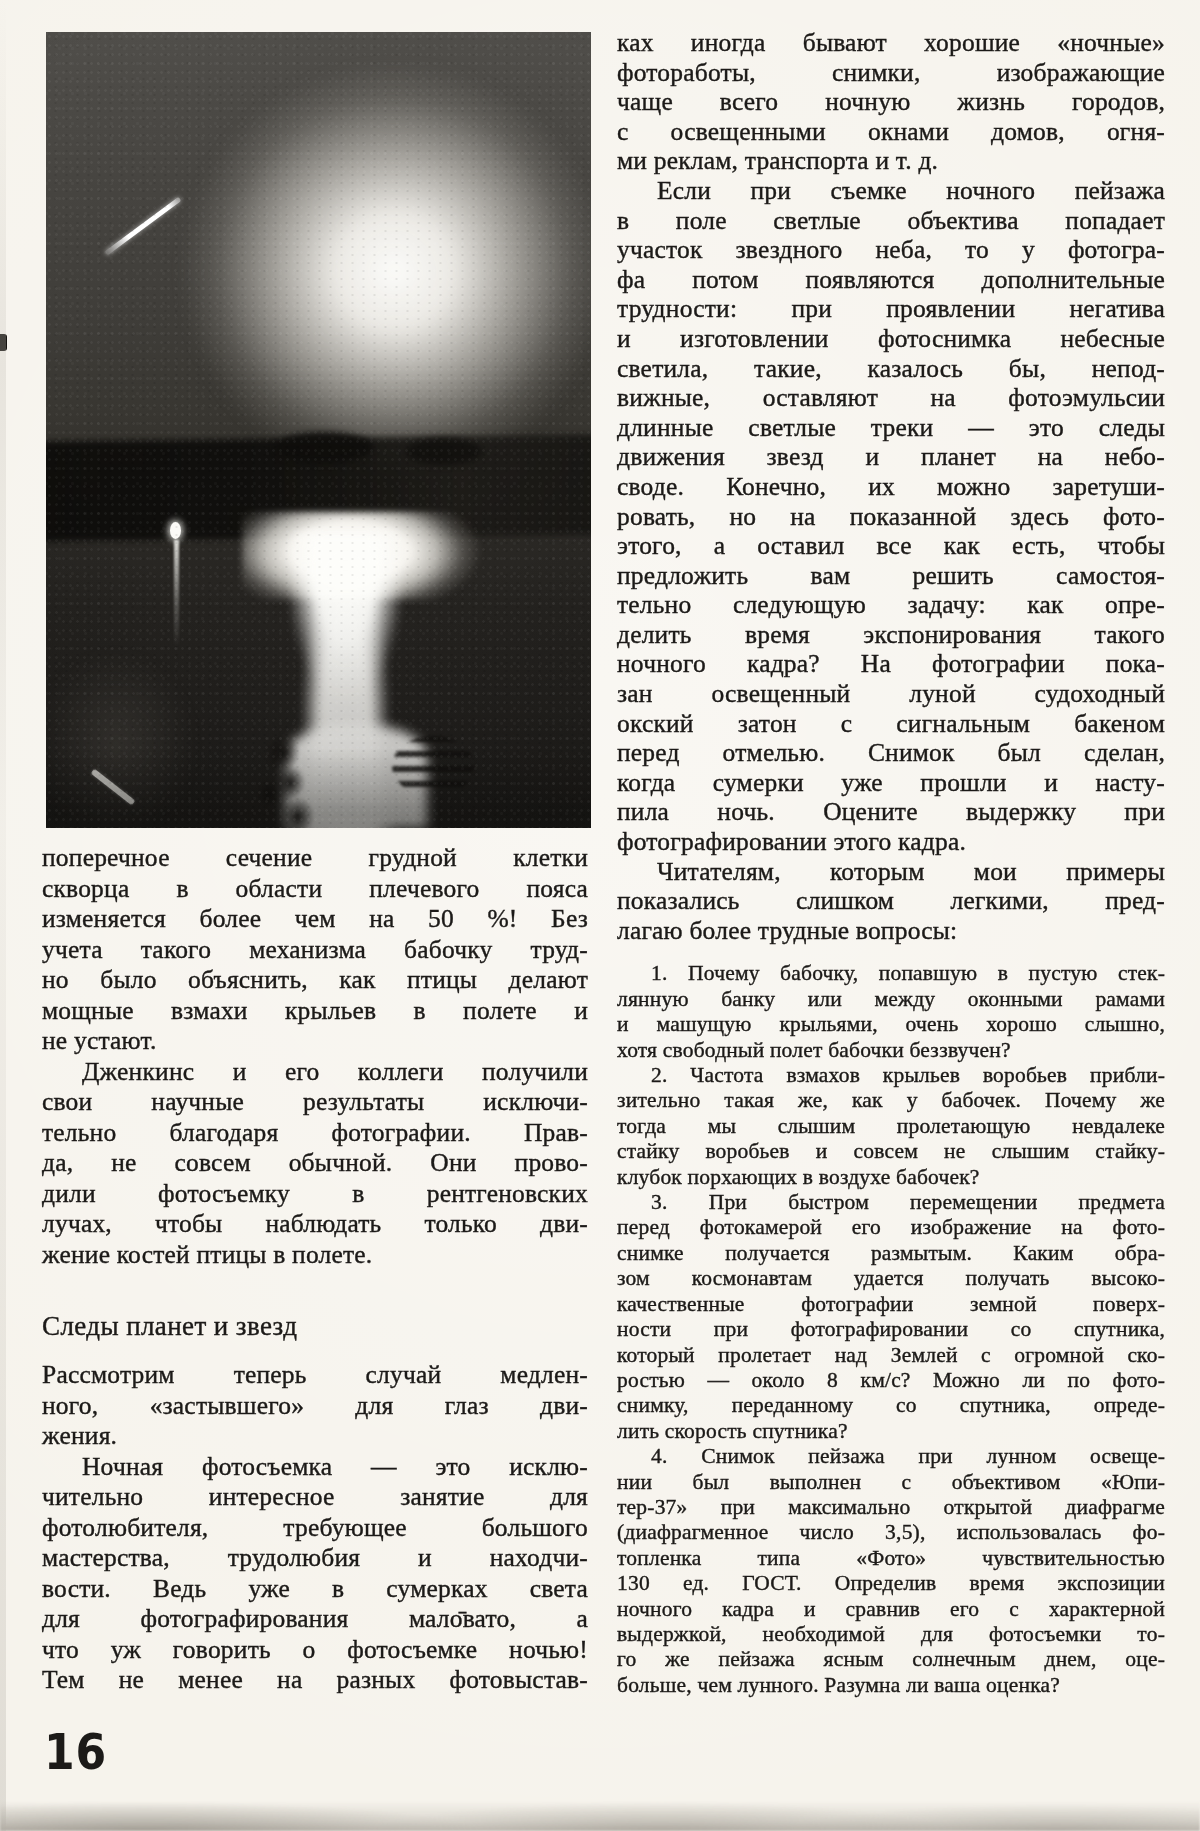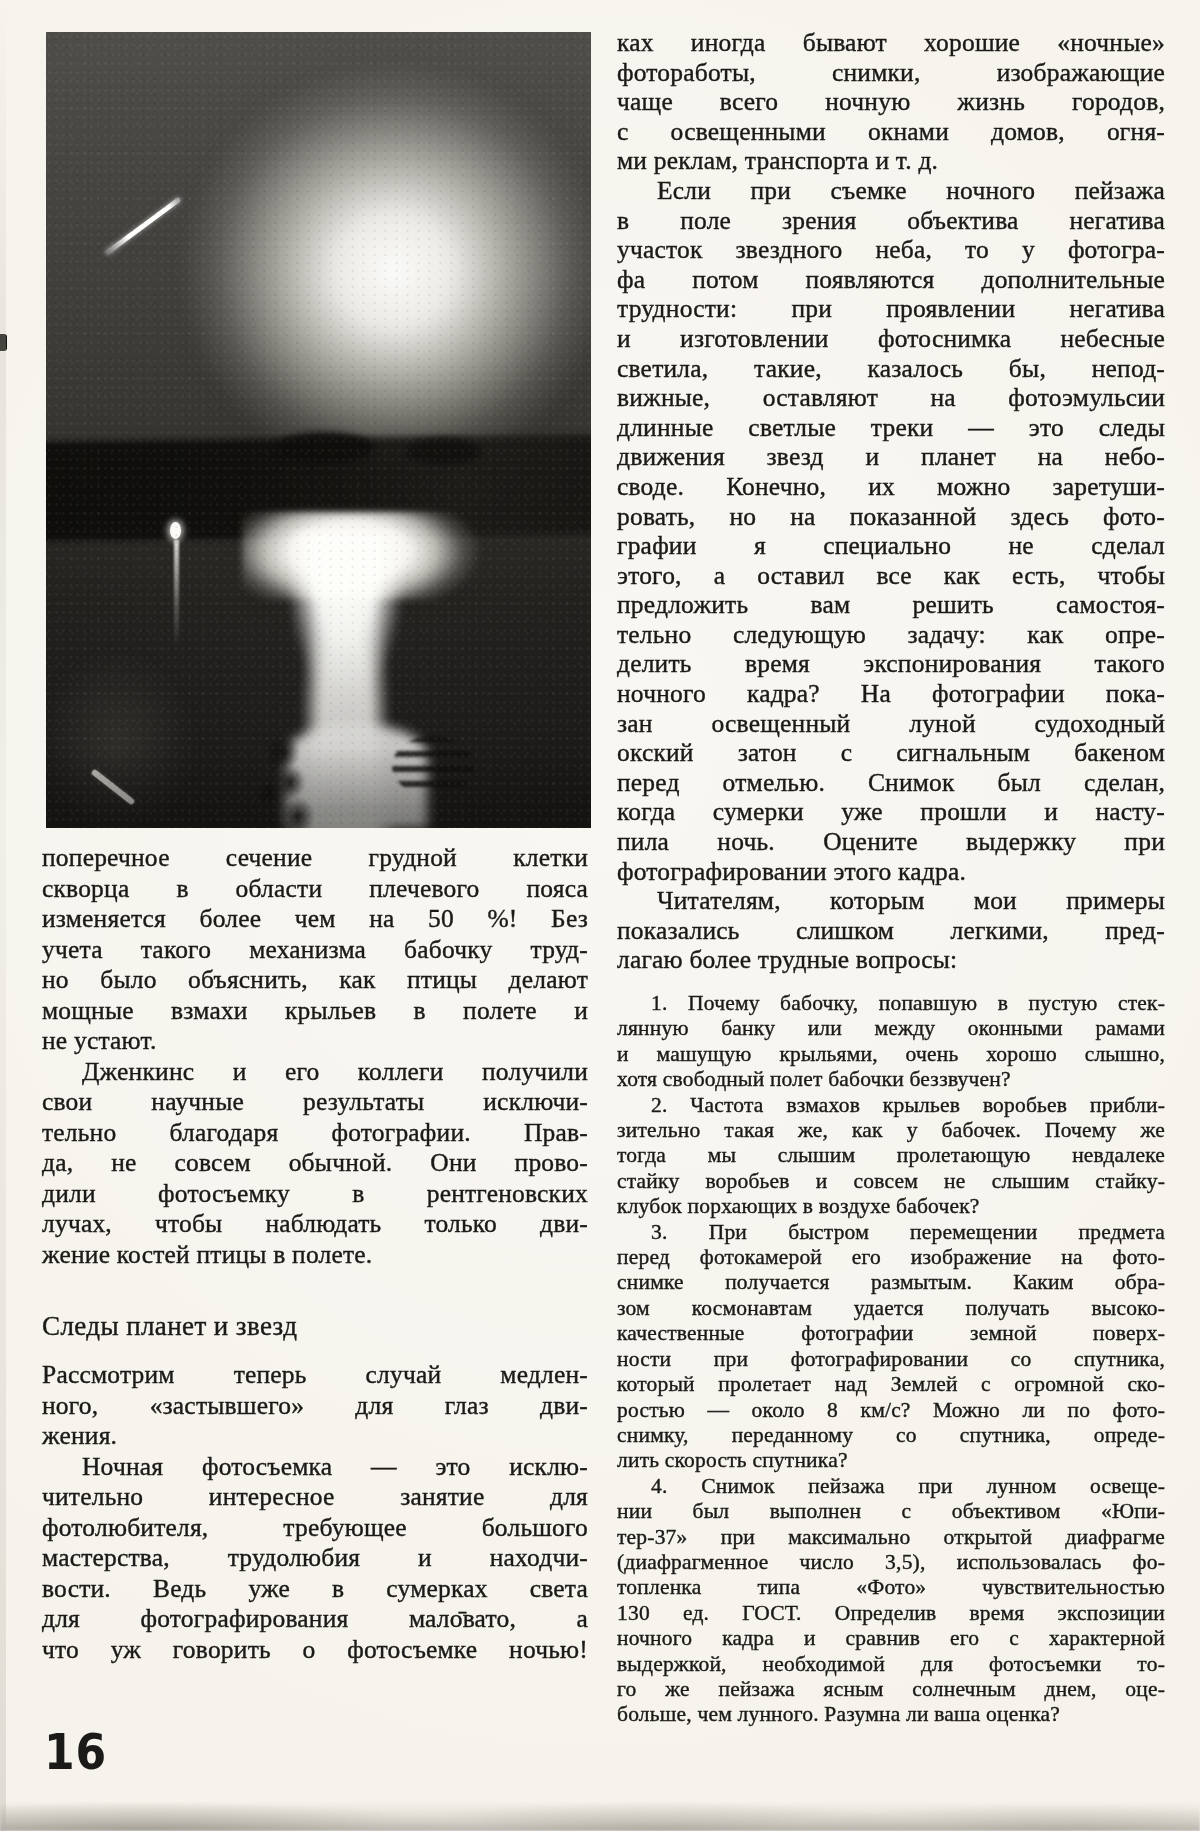--- a/index.html
+++ b/index.html
@@ -153,44 +153,44 @@
         <div class="ln end">жения.</div>
       </div>
       <div class="block body">
         <div class="ln ind">Ночная фотосъемка — это исклю-</div>
         <div class="ln">чительно интересное занятие для</div>
         <div class="ln">фотолюбителя, требующее большого</div>
         <div class="ln">мастерства, трудолюбия и находчи-</div>
         <div class="ln">вости. Ведь уже в сумерках света</div>
         <div class="ln">для фотографирования мало̄вато, а</div>
         <div class="ln">что уж говорить о фотосъемке ночью!</div>
+        <div class="ln">Тем не менее на разных фотовыстав-</div>
       </div>
     </div>
   <div class="col right" id="col-right">
       <div class="block body">
         <div class="ln">ках иногда бывают хорошие «ночные»</div>
         <div class="ln">фотоработы, снимки, изображающие</div>
         <div class="ln">чаще всего ночную жизнь городов,</div>
         <div class="ln">с освещенными окнами домов, огня-</div>
         <div class="ln end">ми реклам, транспорта и т. д.</div>
       </div>
       <div class="block body">
         <div class="ln ind">Если при съемке ночного пейзажа</div>
-        <div class="ln">в поле зрения объектива негатива</div>
+        <div class="ln">в поле светлые объектива попадает</div>
         <div class="ln">участок звездного неба, то у фотогра-</div>
         <div class="ln">фа потом появляются дополнительные</div>
         <div class="ln">трудности: при проявлении негатива</div>
         <div class="ln">и изготовлении фотоснимка небесные</div>
         <div class="ln">светила, такие, казалось бы, непод-</div>
         <div class="ln">вижные, оставляют на фотоэмульсии</div>
         <div class="ln">длинные светлые треки — это следы</div>
         <div class="ln">движения звезд и планет на небо-</div>
         <div class="ln">своде. Конечно, их можно заретуши-</div>
         <div class="ln">ровать, но на показанной здесь фото-</div>
-        <div class="ln">графии я специально не сделал</div>
         <div class="ln">этого, а оставил все как есть, чтобы</div>
         <div class="ln">предложить вам решить самостоя-</div>
         <div class="ln">тельно следующую задачу: как опре-</div>
         <div class="ln">делить время экспонирования такого</div>
         <div class="ln">ночного кадра? На фотографии пока-</div>
         <div class="ln">зан освещенный луной судоходный</div>
         <div class="ln">окский затон с сигнальным бакеном</div>
         <div class="ln">перед отмелью. Снимок был сделан,</div>
         <div class="ln">когда сумерки уже прошли и насту-</div>
         <div class="ln">пила ночь. Оцените выдержку при</div>

